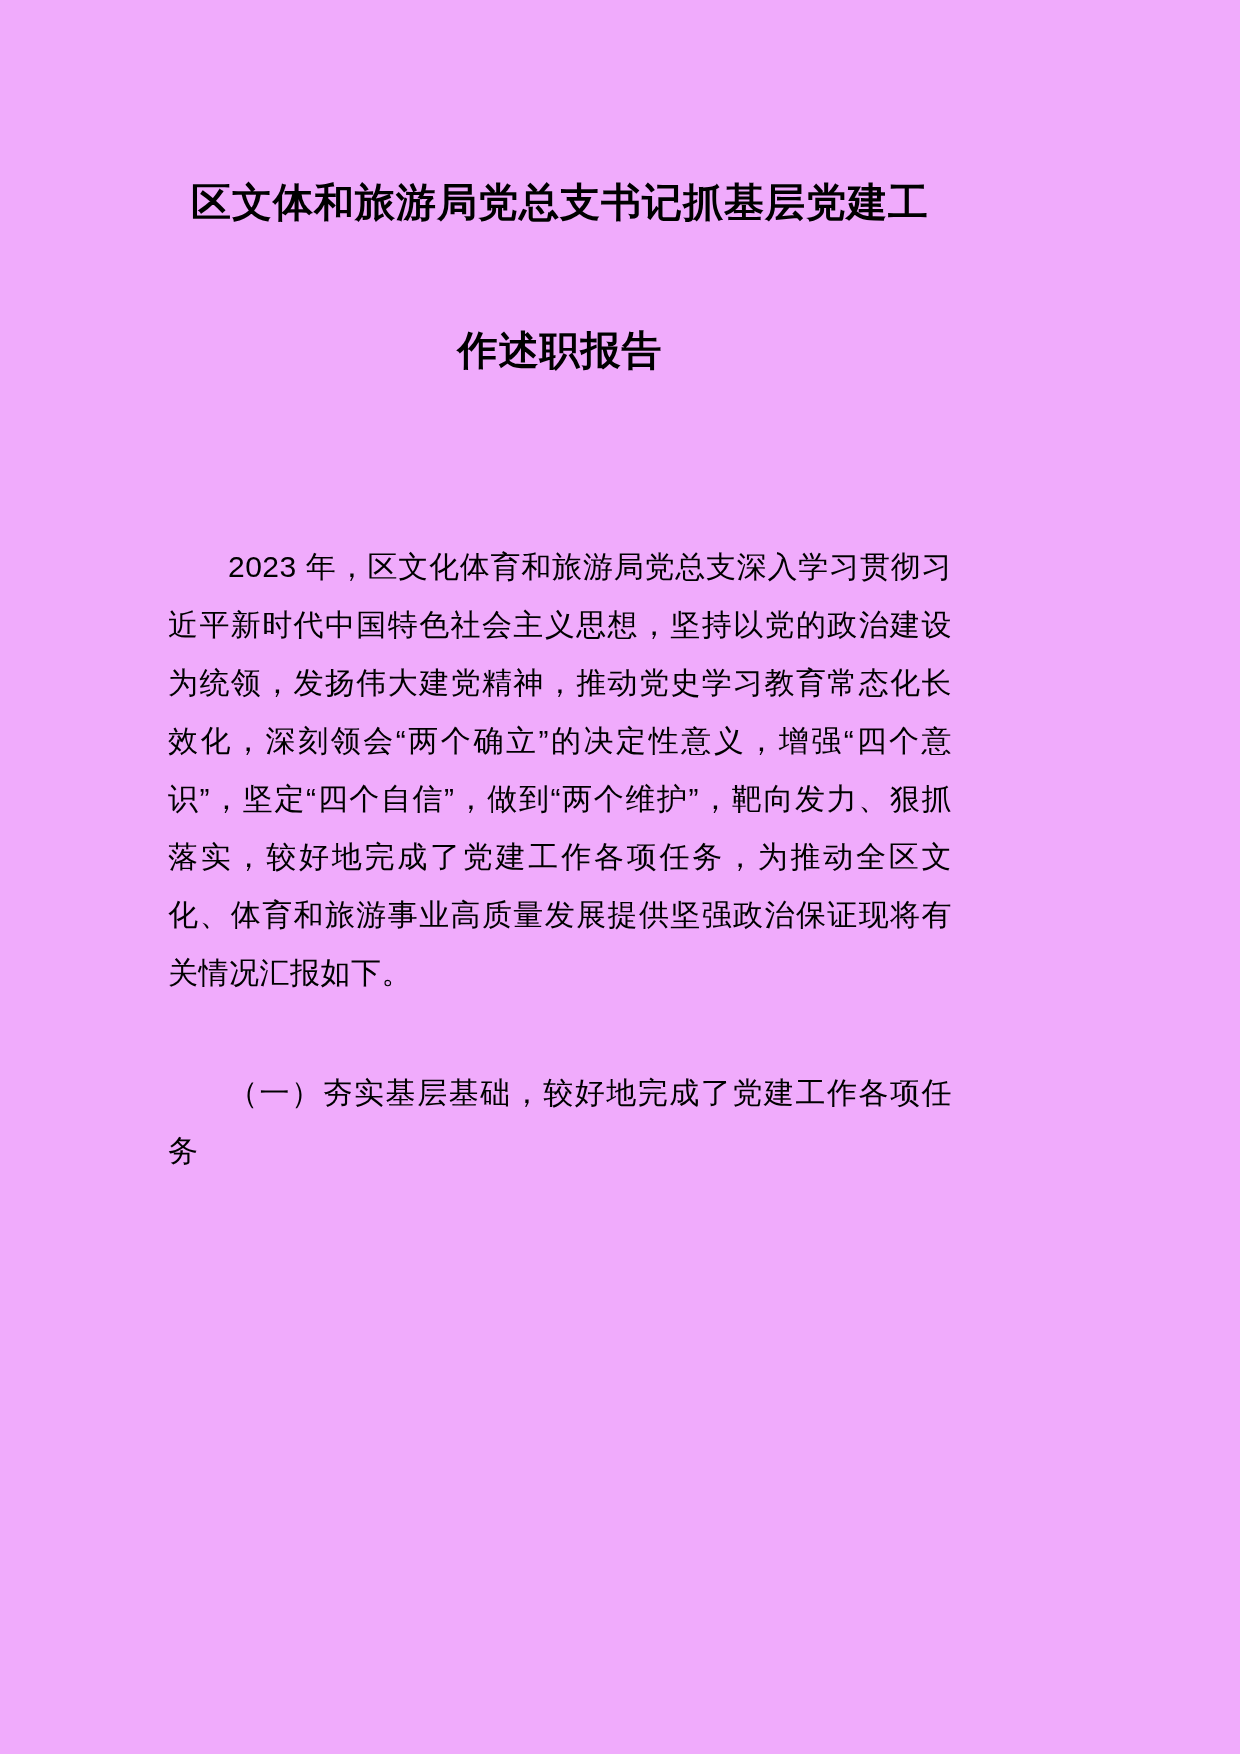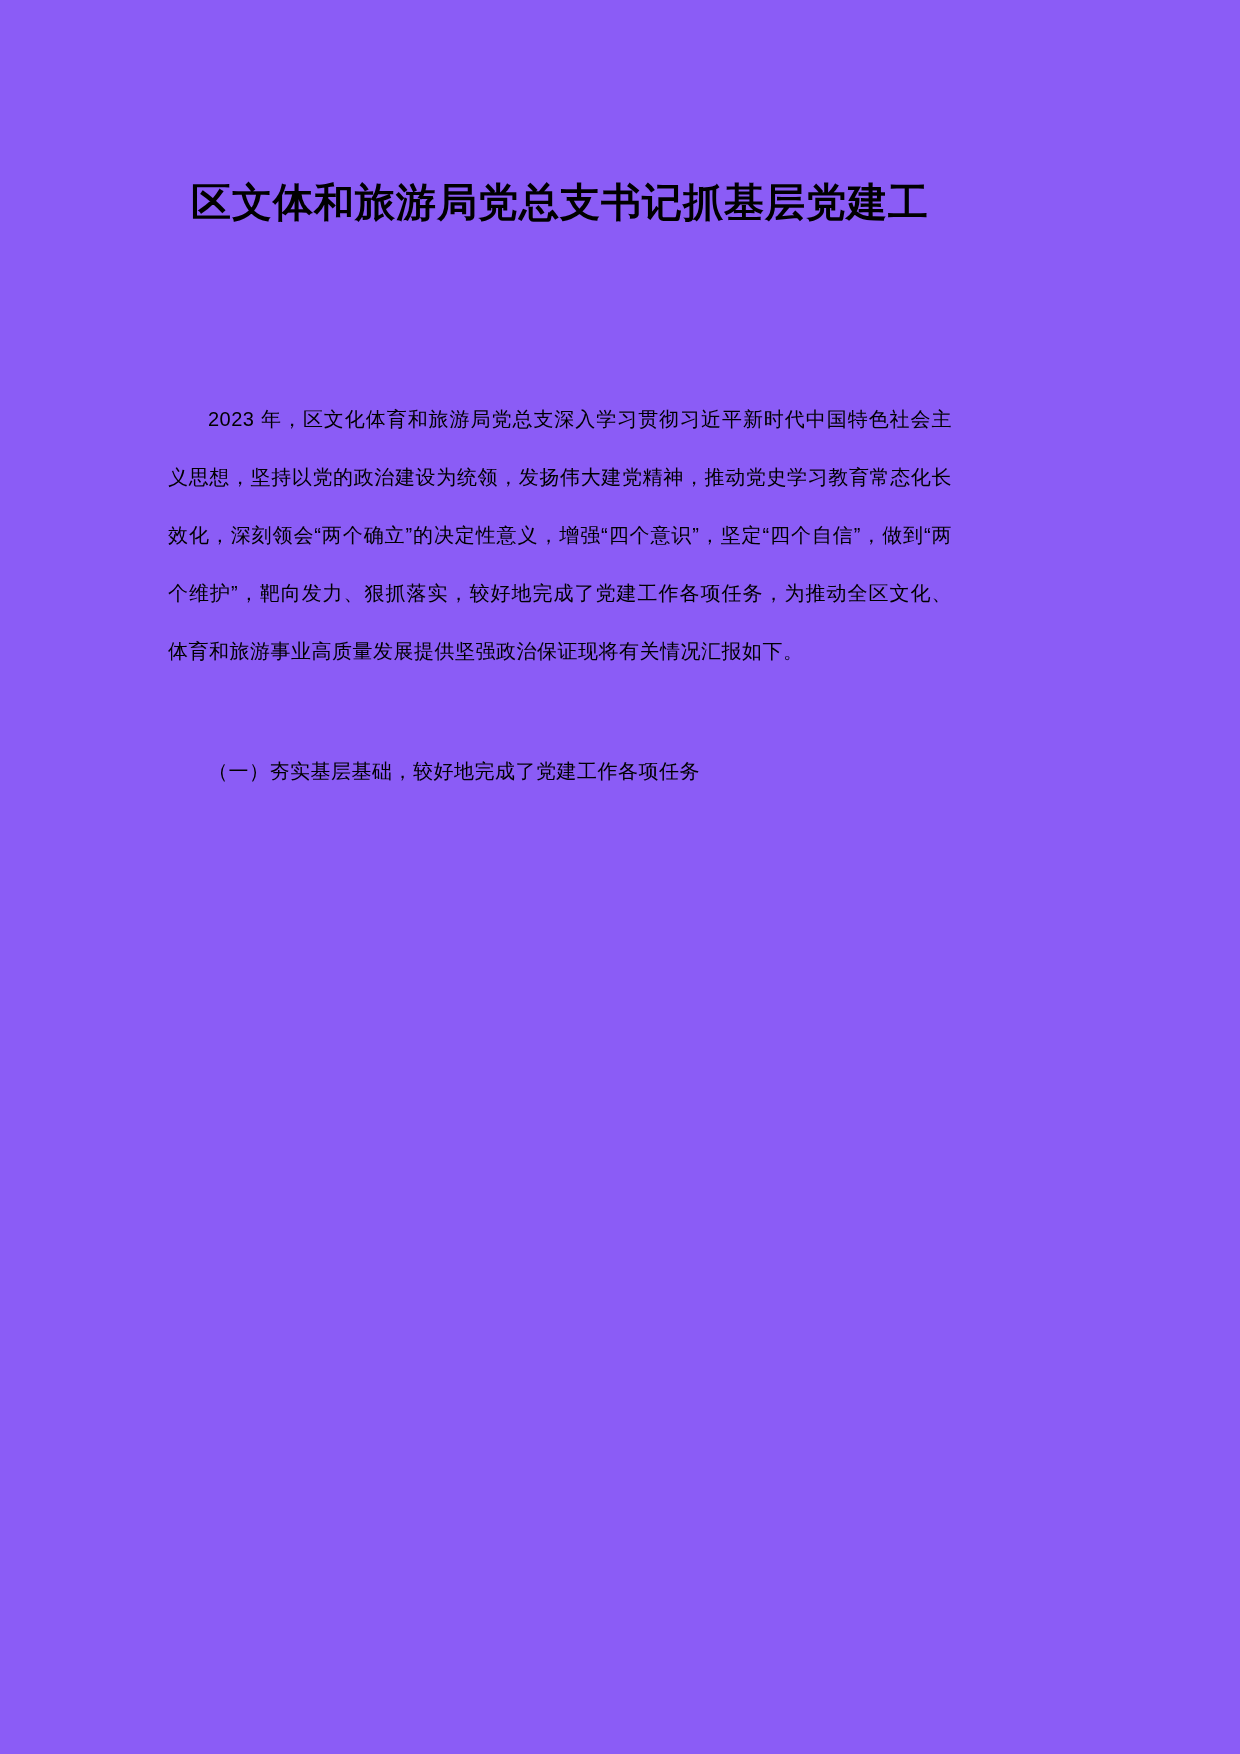--- a/index.html
+++ b/index.html
@@ -13,38 +13,38 @@
     font-family: "Liberation Sans", "DejaVu Sans", sans-serif;
     color: #000000;
     overflow: hidden;
     box-sizing: border-box;
   }
   .page {
     box-sizing: border-box;
     width: 1240px;
     height: 1754px;
     padding: 178px 288px 0 168px;
-    background: #8b5cf6;
+    background: #f0abfc;
   }
   .doc-title {
     margin: 0;
   }
   .doc-title-line {
     font-size: 40px;
     font-weight: 700;
     text-align: center;
     line-height: 48px;
     letter-spacing: 1px;
     margin: 0;
   }
   .doc-title-line.second {
     margin-top: 100px;
   }
   .body-paragraph {
-    font-size: 20px;
+    font-size: 30px;
     line-height: 58px;
     text-align: justify;
     text-justify: inter-character;
     text-indent: 2em;
     margin: 0;
     letter-spacing: 0.5px;
   }
   .body-paragraph.first {
     margin-top: 164px;
   }
@@ -52,20 +52,21 @@
     margin-top: 62px;
   }
 </style>
 </head>
 <body>
 
 <div class="page">
 
   <div class="doc-title">
     <div class="doc-title-line">区文体和旅游局党总支书记抓基层党建工</div>
+    <div class="doc-title-line second">作述职报告</div>
   </div>
 
   <p class="body-paragraph first">2023 年，区文化体育和旅游局党总支深入学习贯彻习近平新时代中国特色社会主义思想，坚持以党的政治建设为统领，发扬伟大建党精神，推动党史学习教育常态化长效化，深刻领会“两个确立”的决定性意义，增强“四个意识”，坚定“四个自信”，做到“两个维护”，靶向发力、狠抓落实，较好地完成了党建工作各项任务，为推动全区文化、体育和旅游事业高质量发展提供坚强政治保证现将有关情况汇报如下。</p>
 
 
   <p class="body-paragraph spaced">（一）夯实基层基础，较好地完成了党建工作各项任务</p>
 
 
 </div>
 

